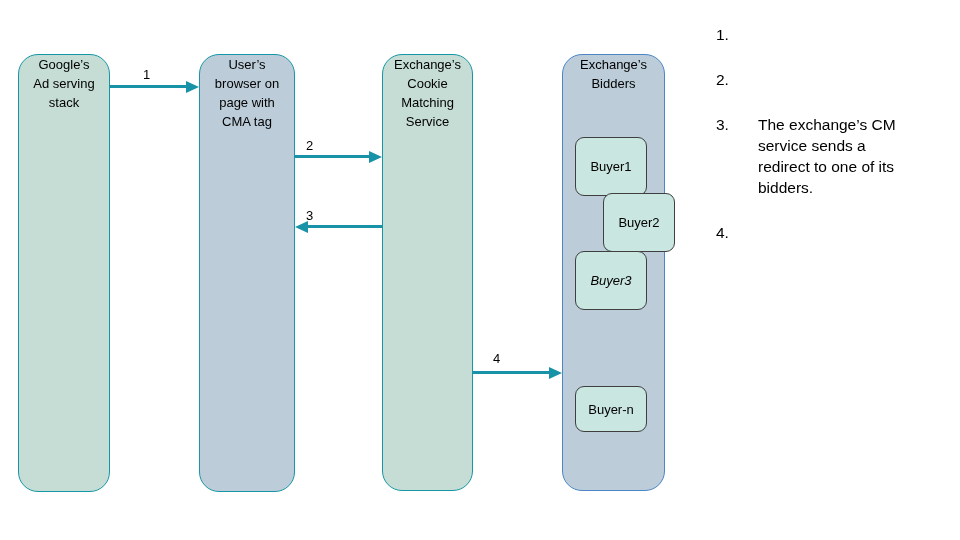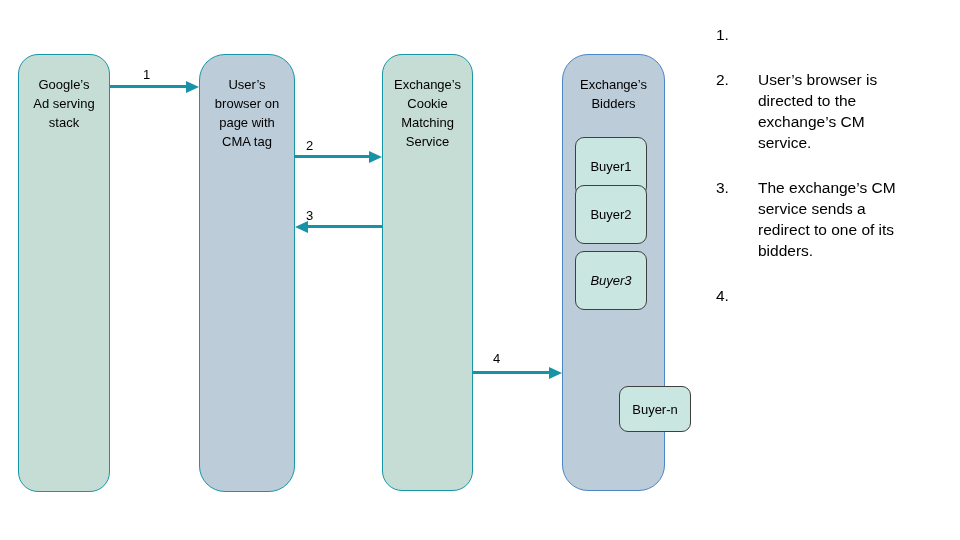--- a/index.html
+++ b/index.html
@@ -19,25 +19,25 @@
   
   .lane {
     position: absolute;
     top: 54px;
     box-sizing: border-box;
     border-radius: 20px;
     border: 1.5px solid var(--teal-border, #1797a6);
     text-align: center;
     font-size: 13px;
     line-height: 19px;
-    padding-top: 20px;
+    padding-top: 0;
     white-space: pre-line;
   }
   .lane.sage { background: var(--sage-fill, #c5ddd4); }
-  .lane.blue { background: var(--blue-fill, #bccdd9); border-radius: 26px; }
+  .lane.blue { background: var(--blue-fill, #bccdd9); }
   #lane-google   { left: 18px;  width: 92px;  height: 438px; }
   #lane-browser  { left: 199px; width: 96px;  height: 438px; }
   #lane-cms      { left: 382px; width: 91px;  height: 437px; }
   #lane-bidders  { left: 562px; width: 103px; height: 437px;
                    border-color: var(--blue-border, #4c86c6); }
   
   .buyer {
     position: absolute;
     left: 575px;
     width: 72px;
@@ -45,23 +45,23 @@
     box-sizing: border-box;
     background: var(--buyer-fill, #c9e6e0);
     border: 1px solid var(--buyer-border, #3f3f3f);
     border-radius: 9px;
     display: flex;
     align-items: center;
     justify-content: center;
     font-size: 13px;
   }
   #buyer-1 { top: 137px; }
-  #buyer-2 { top: 185px; }
+  #buyer-2 { top: 193px; margin-left: 28px; }
   #buyer-3 { top: 251px; font-style: italic; }
-  #buyer-n { top: 386px; height: 46px; margin-left: 44px; }
+  #buyer-n { top: 386px; height: 46px; }
   
   .arrow-line {
     position: absolute;
     height: 3px;
     background: var(--arrow-color, #1792a6);
   }
   .arrow-head {
     position: absolute;
     top: 50%;
     width: 0; height: 0;
@@ -157,24 +157,20 @@
   <div id="arrow-label-2" class="arrow-label">2</div>
   <div id="arrow-label-3" class="arrow-label">3</div>
   <div id="arrow-label-4" class="arrow-label">4</div>
 
   <div id="steps">
     <div class="step">
       <div class="step-num">1.</div>
     </div>
     <div class="step">
       <div class="step-num">2.</div>
-      <div class="step-text">User’s browser is
-directed to the
-exchange’s CM
-service.</div>
     </div>
     <div class="step">
       <div class="step-num">3.</div>
       <div class="step-text">The exchange’s CM
 service sends a
 redirect to one of its
 bidders.</div>
     </div>
     <div class="step">
       <div class="step-num">4.</div>

